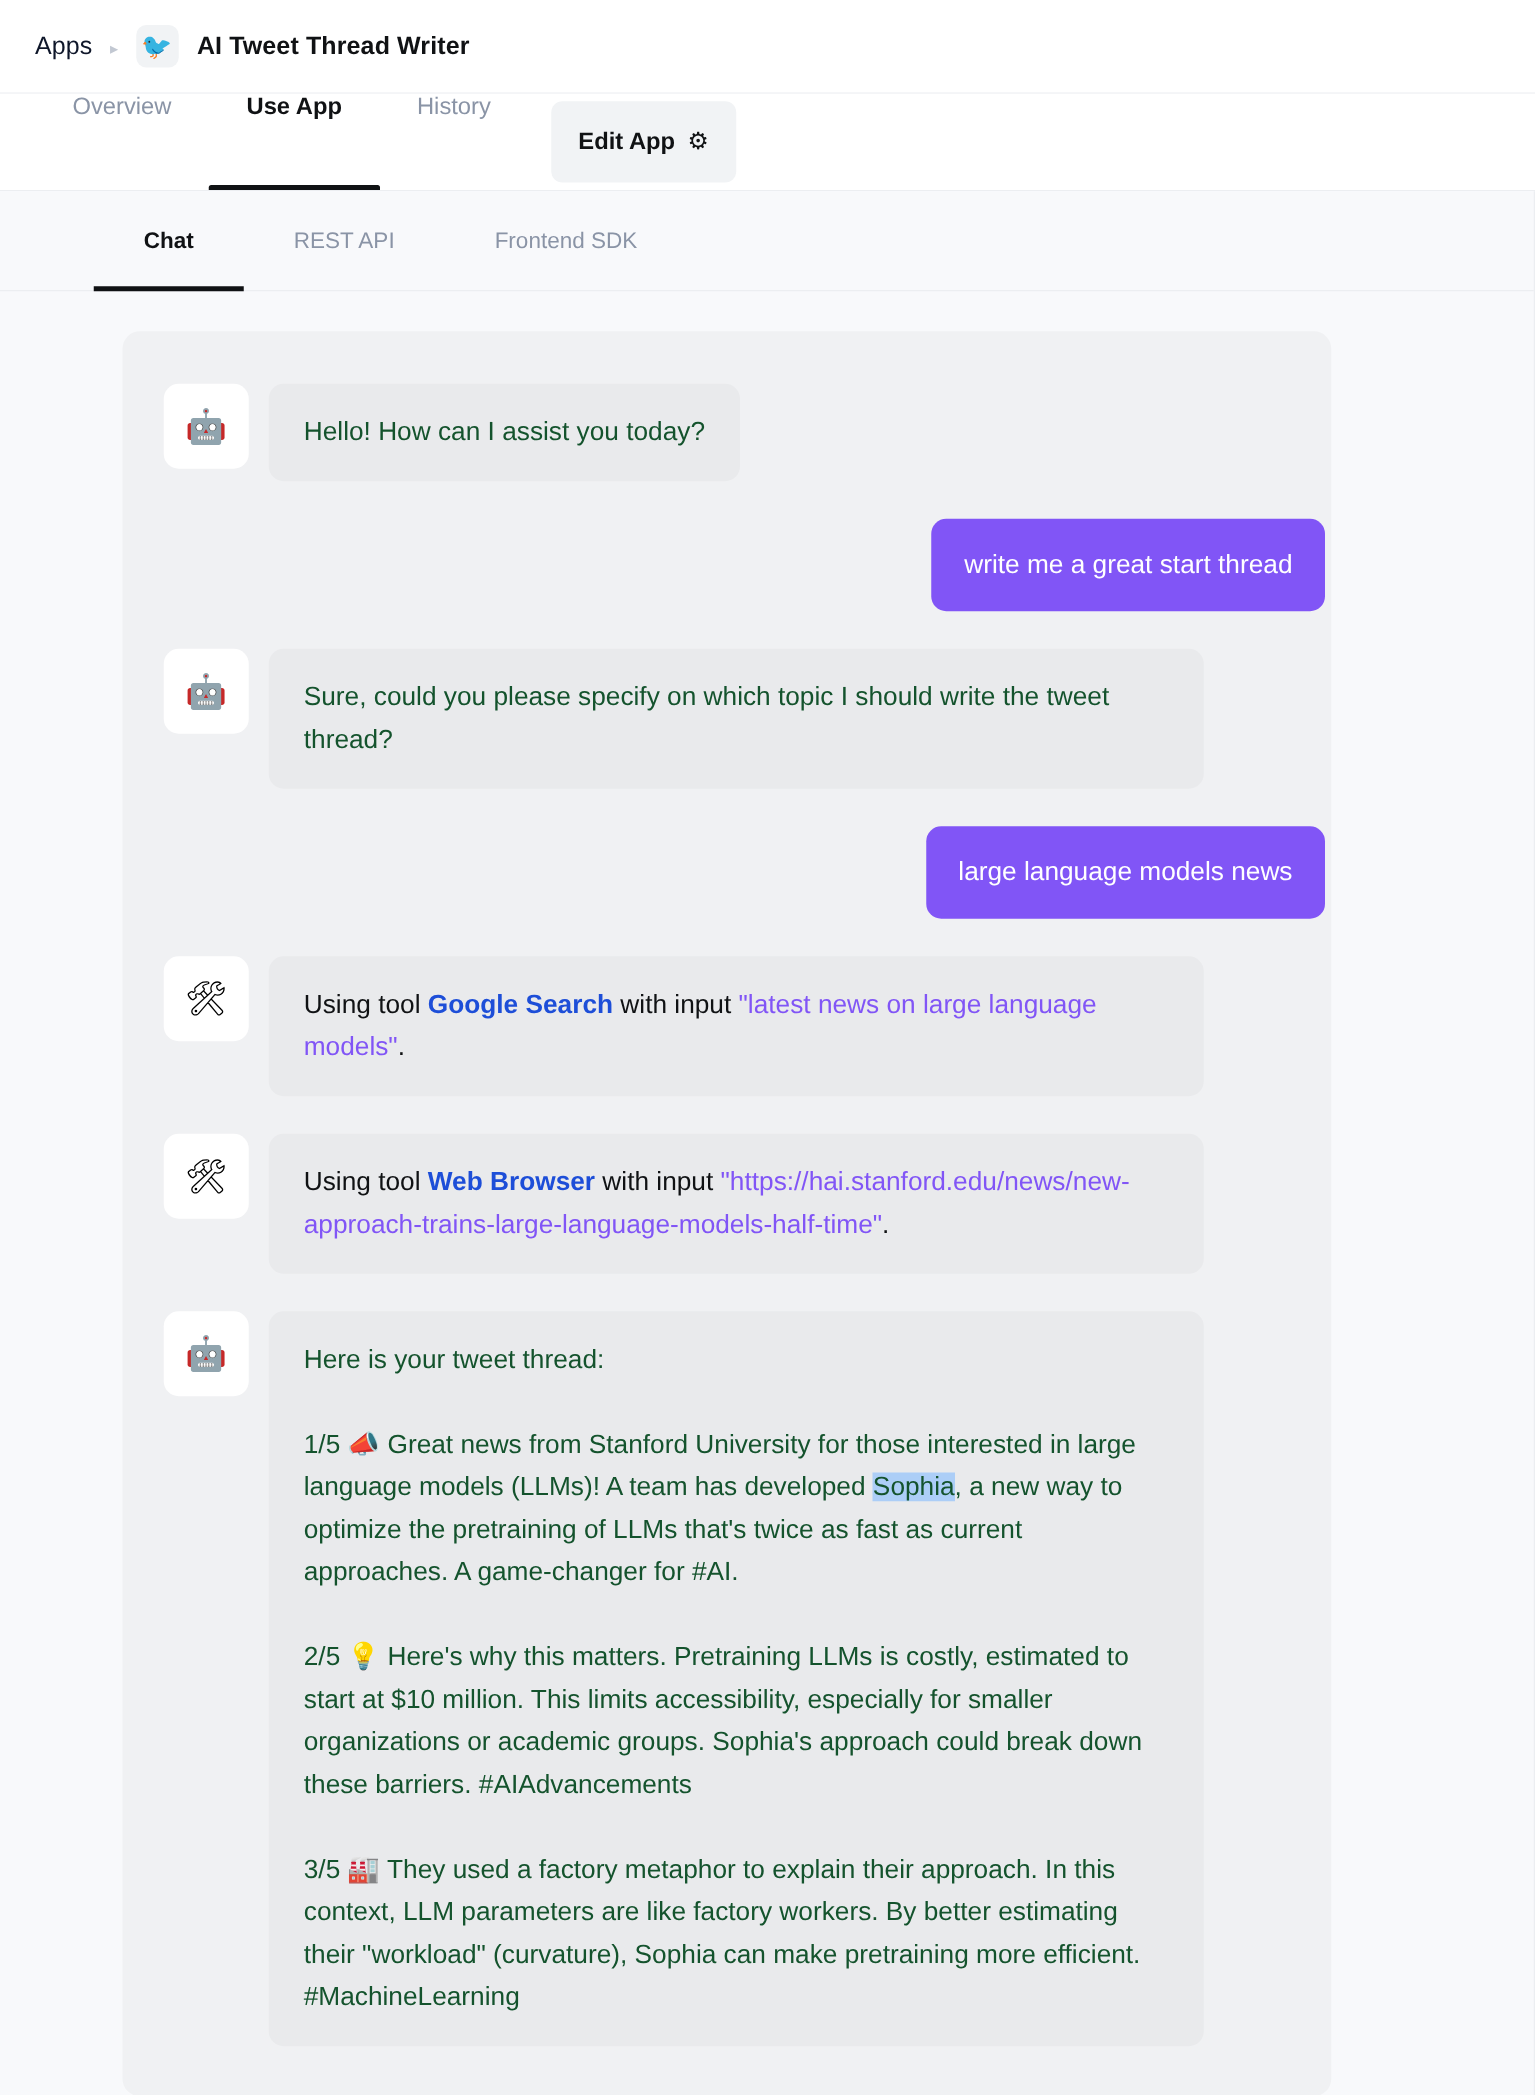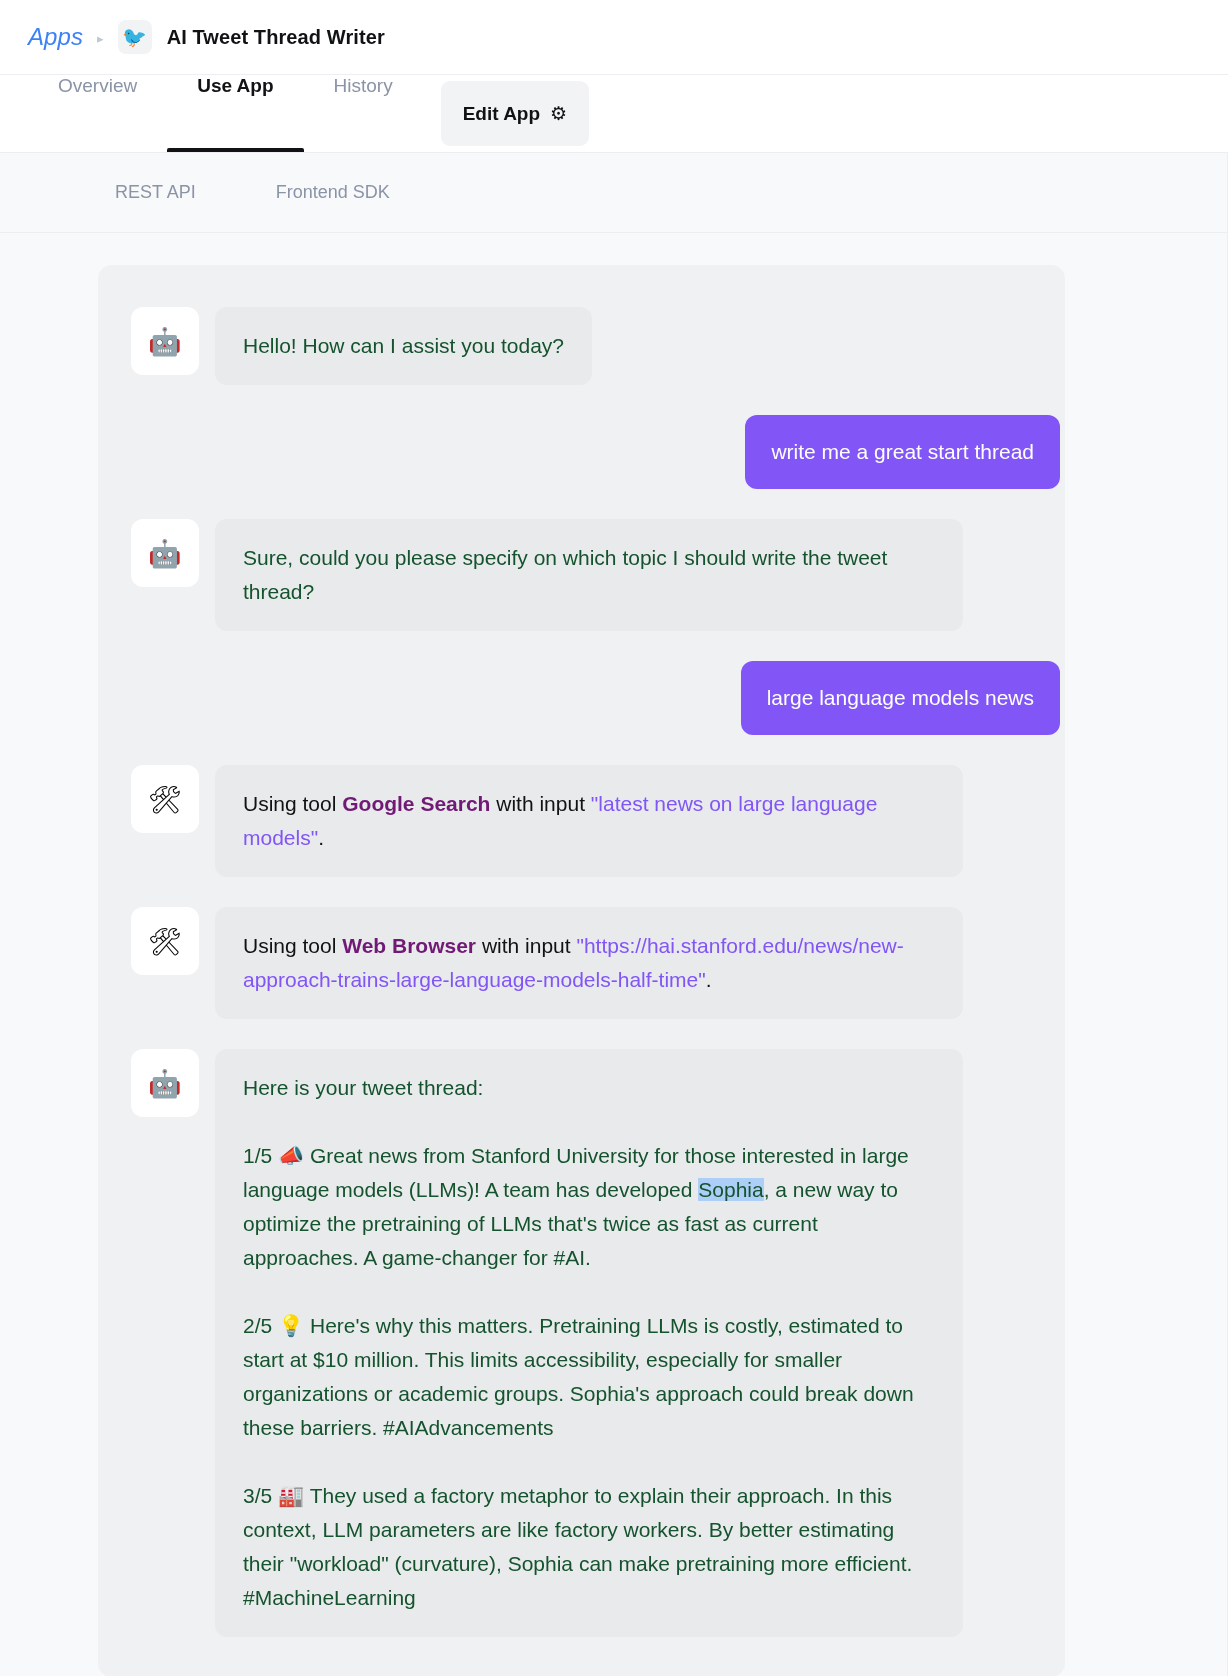--- a/index.html
+++ b/index.html
@@ -16,24 +16,23 @@
   
   .topbar {
     height: 75px;
     display: flex;
     align-items: center;
     padding: 0 0 0 28px;
     border-bottom: 1px solid #ECEEF1;
     background: #fff;
   }
   .crumb-root {
-    font-size: 24px;
-    color: #3b82f6;
+    font-size: 20px;
+    color: #0f172a;
     letter-spacing: .1px;
-    font-style: italic;
   }
   .crumb-sep {
     margin: 0 14px 0 14px;
     color: #C2C8D2;
     font-size: 13px;
     line-height: 1;
     transform: translateY(1px);
   }
   .app-chip {
     width: 34px; height: 34px;
@@ -175,21 +174,21 @@
     color: #14532d;
     max-width: 748px;
   }
   .bubble.user {
     background: #8155F6;
     color: #ffffff;
     max-width: 720px;
     padding: 20px 26px;
     margin-right: 5px;
   }
-  .bubble strong { font-weight: 700; color: #701a75; }
+  .bubble strong { font-weight: 700; color: #1d4ed8; }
   .tool-input { color: #8155F6; }
   .bubble.tool { color: #101214; }
   .sel { background: #ACCEF7; }
   .para { margin: 0 0 34px 0; }
   .para:last-child { margin-bottom: 0; }
   .emoji { font-family: "DejaVu Sans", sans-serif; }
 </style>
 </head>
 <body>
 
@@ -212,20 +211,23 @@
   </div>
   <button class="edit-app-btn">
     <span>Edit App</span>
     <span class="gear emoji">⚙</span>
   </button>
 </div>
 
 <div class="panel">
 
   <div class="modetabs">
+    <div class="modetab active">
+      <span>Chat</span>
+    </div>
     <div class="modetab">
       <span>REST API</span>
     </div>
     <div class="modetab">
       <span>Frontend SDK</span>
     </div>
   </div>
 
   <div class="chat-wrap">
     <div class="chat-card">

